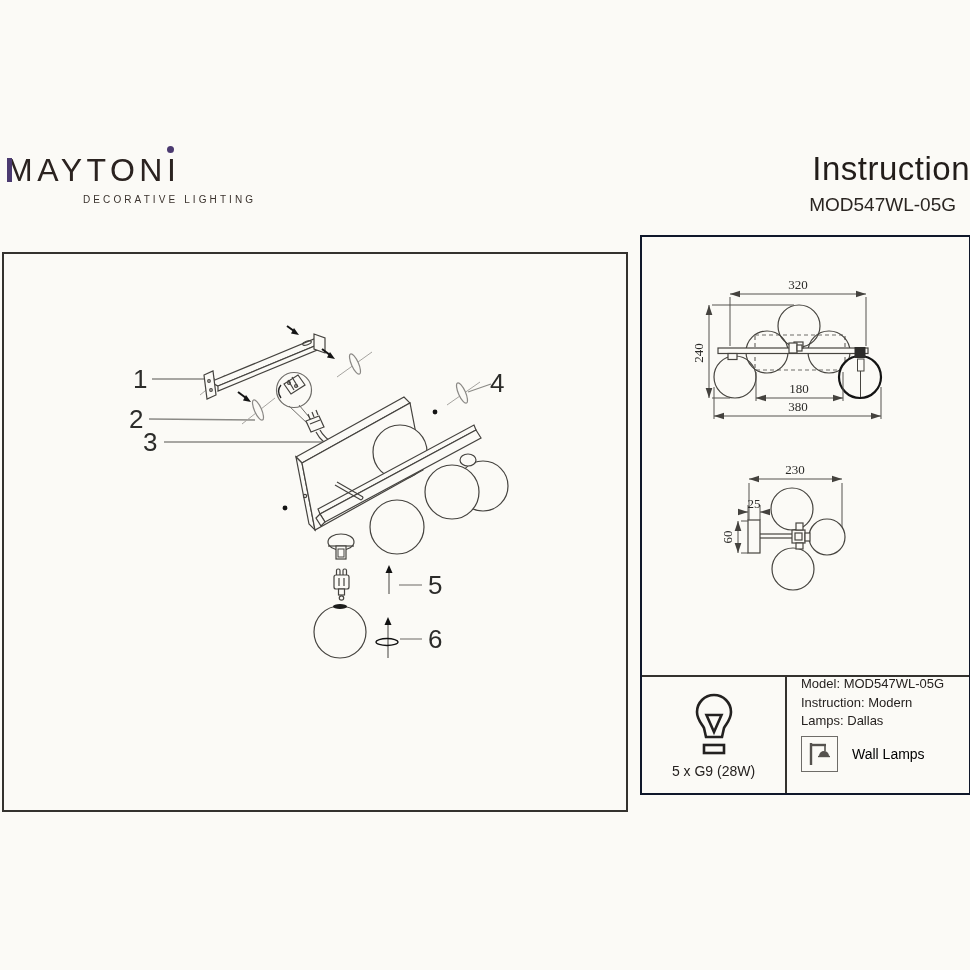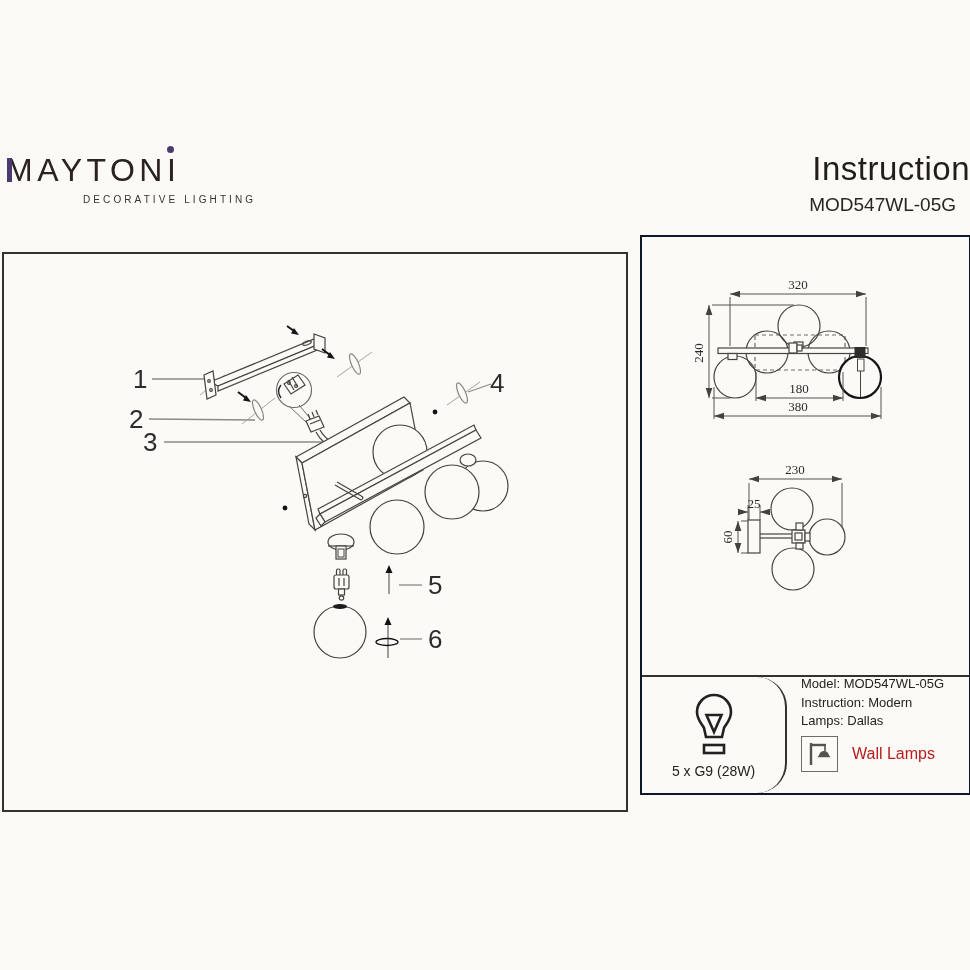--- a/index.html
+++ b/index.html
@@ -24,28 +24,28 @@
   .model{font-size:19px;color:#2a2521;margin-top:6px;transform:translateX(-14px);}
   
   .mainbox{position:absolute;left:2px;top:252px;width:626px;height:560px;
            border:2px solid #34322e;box-sizing:border-box;}
   .rightpanel{position:absolute;left:632px;top:235px;width:331px;height:560px;
               border:2px solid #0f172a;box-sizing:border-box;margin-left:8px;}
   .dimsarea{position:absolute;left:0;top:0;width:327px;height:438px;
             border-bottom:2px solid #34322e;}
   .specsrow{position:absolute;left:0;top:440px;width:327px;height:116px;display:flex;}
   .speccell-bulb{width:145px;border-right:2px solid #34322e;box-sizing:border-box;
-                 display:flex;flex-direction:column;align-items:center;justify-content:center;border-radius:30px;}
+                 display:flex;flex-direction:column;align-items:center;justify-content:center;}
   .bulbcount{font-size:14px;color:#262220;margin-top:4px;}
   .speccell-info{flex:1;padding:0 0 0 14px;box-sizing:border-box;}
   .specline{font-size:13px;color:#262220;margin-bottom:5.5px;line-height:13px;}
   .catrow{display:flex;align-items:center;margin-top:9px;}
   .lampiconbox{width:37px;height:36px;border:1.5px solid #6e6c68;box-sizing:border-box;
                display:flex;align-items:center;justify-content:center;}
-  .catlabel{font-size:16px;color:#b91c1c;margin-left:14px;}
+  .catlabel{font-size:14px;color:#000000;margin-left:14px;}
   svg{display:block;}
   .dimtxt{font-family:"Liberation Serif", serif;font-size:13px;fill:#2b2a28;}
   .plbl{font-family:"Liberation Sans", sans-serif;font-size:26px;fill:#2c2c2a;}
 </style>
 </head>
 <body>
 
 <div class="logo">
   <div class="brand"><span>MAYTON</span><span class="letter-i"><span class="dot"></span><span>I</span></span>
     <span class="m-bar"></span>

